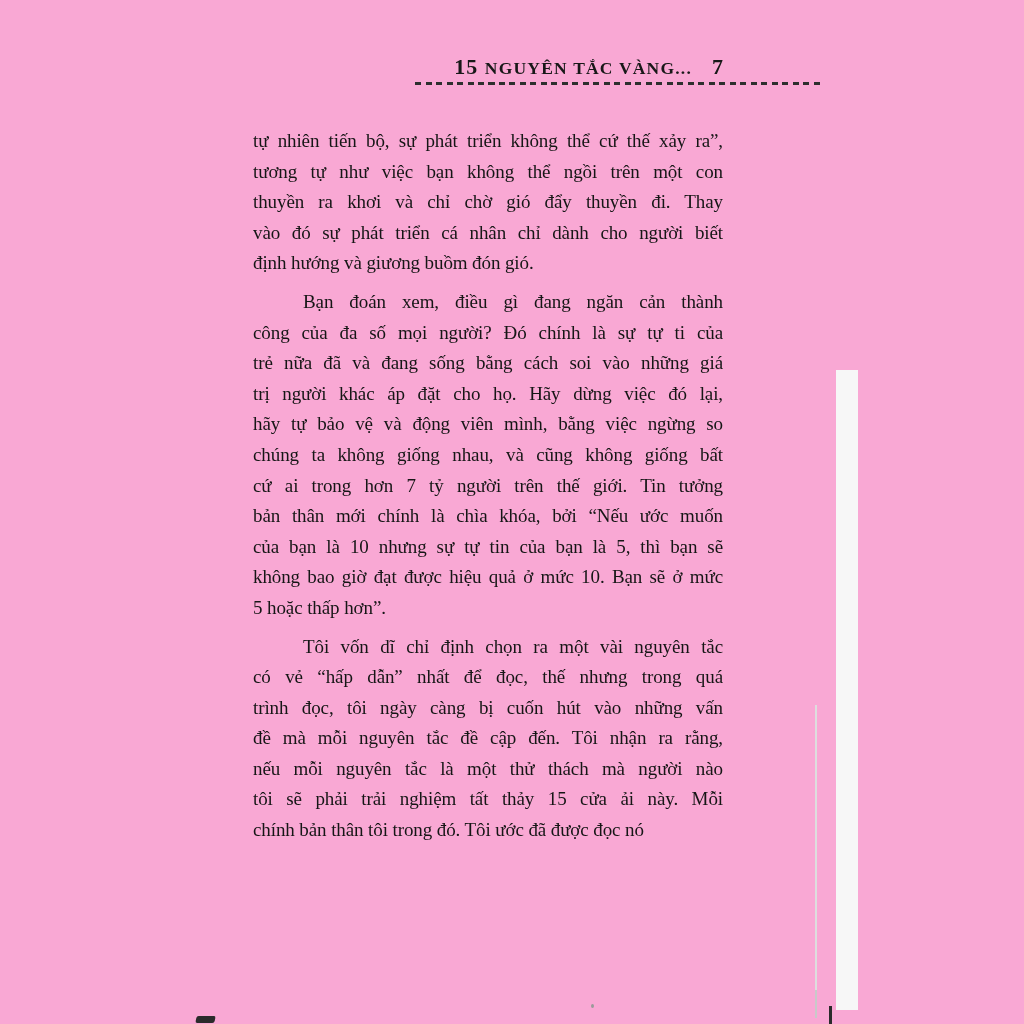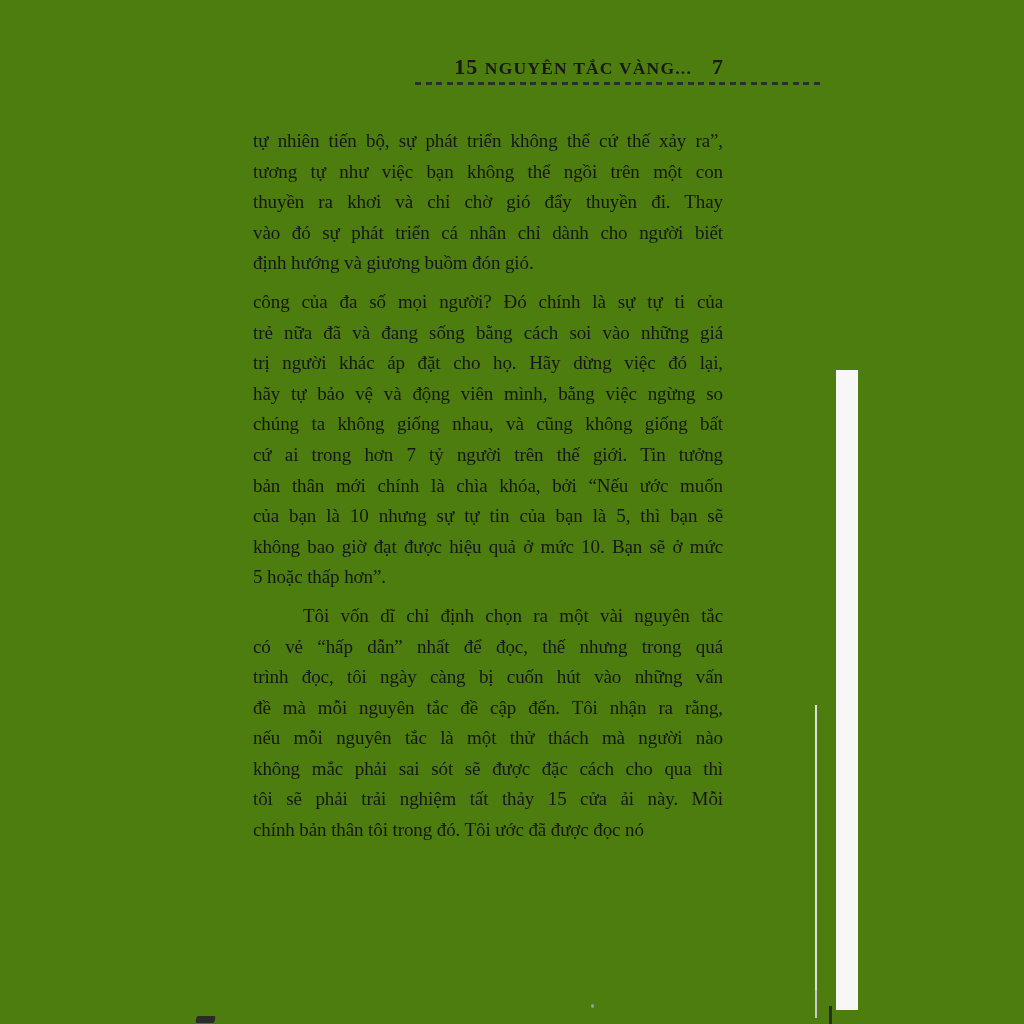--- a/index.html
+++ b/index.html
@@ -5,21 +5,21 @@
   html, body { margin: 0; padding: 0; }
   body {
     width: 1024px; height: 1024px;
     background: #ffffff;
     font-family: "Liberation Serif", "DejaVu Serif", serif;
     overflow: hidden;
   }
   .page {
     position: relative;
     width: 1024px; height: 1024px;
-    background: #4d7c0f;
+    background: #f9a8d4;
     color: #1a1a1a;
   }
 
   
   .running-header {
     position: absolute;
     top: 54px; left: 415px; width: 308px;
     display: flex; justify-content: flex-end; align-items: baseline;
     gap: 20px;
     font-weight: bold;
@@ -100,38 +100,38 @@
 
   <div class="text-body" id="text-body">
       <div class="para">
         <div class="line first"><span class="run italic">tự nhiên tiến bộ, sự phát triển không thể cứ thế xảy ra”,</span></div>
         <div class="line"><span class="run">tương tự như việc bạn không thể ngồi trên một con</span></div>
         <div class="line"><span class="run">thuyền ra khơi và chỉ chờ gió đẩy thuyền đi. Thay</span></div>
         <div class="line"><span class="run">vào đó sự phát triển cá nhân chỉ dành cho người biết</span></div>
         <div class="line last"><span class="run">định hướng và giương buồm đón gió.</span></div>
       </div>
       <div class="para indent">
+        <div class="line first"><span class="run">Bạn đoán xem, điều gì đang ngăn cản thành</span></div>
         <div class="line"><span class="run">công của đa số mọi người? Đó chính là sự tự ti của</span></div>
         <div class="line"><span class="run">trẻ nữa đã và đang sống bằng cách soi vào những giá</span></div>
         <div class="line"><span class="run">trị người khác áp đặt cho họ. Hãy dừng việc đó lại,</span></div>
         <div class="line"><span class="run">hãy tự bảo vệ và động viên mình, bằng việc ngừng so</span></div>
         <div class="line"><span class="run">chúng ta không giống nhau, và cũng không giống bất</span></div>
         <div class="line"><span class="run">cứ ai trong hơn 7 tỷ người trên thế giới. Tin tưởng</span></div>
         <div class="line"><span class="run">bản thân mới chính là chìa khóa, bởi </span><span class="run italic">“Nếu ước muốn</span></div>
         <div class="line"><span class="run italic">của bạn là 10 nhưng sự tự tin của bạn là 5, thì bạn sẽ</span></div>
         <div class="line"><span class="run italic">không bao giờ đạt được hiệu quả ở mức 10. Bạn sẽ ở mức</span></div>
         <div class="line last"><span class="run italic">5 hoặc thấp hơn”.</span></div>
       </div>
       <div class="para indent">
         <div class="line first"><span class="run">Tôi vốn dĩ chỉ định chọn ra một vài nguyên tắc</span></div>
         <div class="line"><span class="run">có vẻ “hấp dẫn” nhất để đọc, thế nhưng trong quá</span></div>
         <div class="line"><span class="run">trình đọc, tôi ngày càng bị cuốn hút vào những vấn</span></div>
         <div class="line"><span class="run">đề mà mỗi nguyên tắc đề cập đến. Tôi nhận ra rằng,</span></div>
         <div class="line"><span class="run">nếu mỗi nguyên tắc là một thử thách mà người nào</span></div>
-        <div class="line"><span class="run">không mắc phải sai sót sẽ được đặc cách cho qua thì</span></div>
         <div class="line"><span class="run">tôi sẽ phải trải nghiệm tất thảy 15 cửa ải này. Mỗi</span></div>
         <div class="line last"><span class="run">chính bản thân tôi trong đó. Tôi ước đã được đọc nó</span></div>
       </div>
     </div>
 
   <div class="artifact shadow-right-faint"></div>
   <div class="artifact edge-line-right"></div>
   <div class="artifact edge-line-right-dark"></div>
   <div class="artifact tick-bottom-right"></div>
   <div class="artifact smudge-bottom-left"></div>

